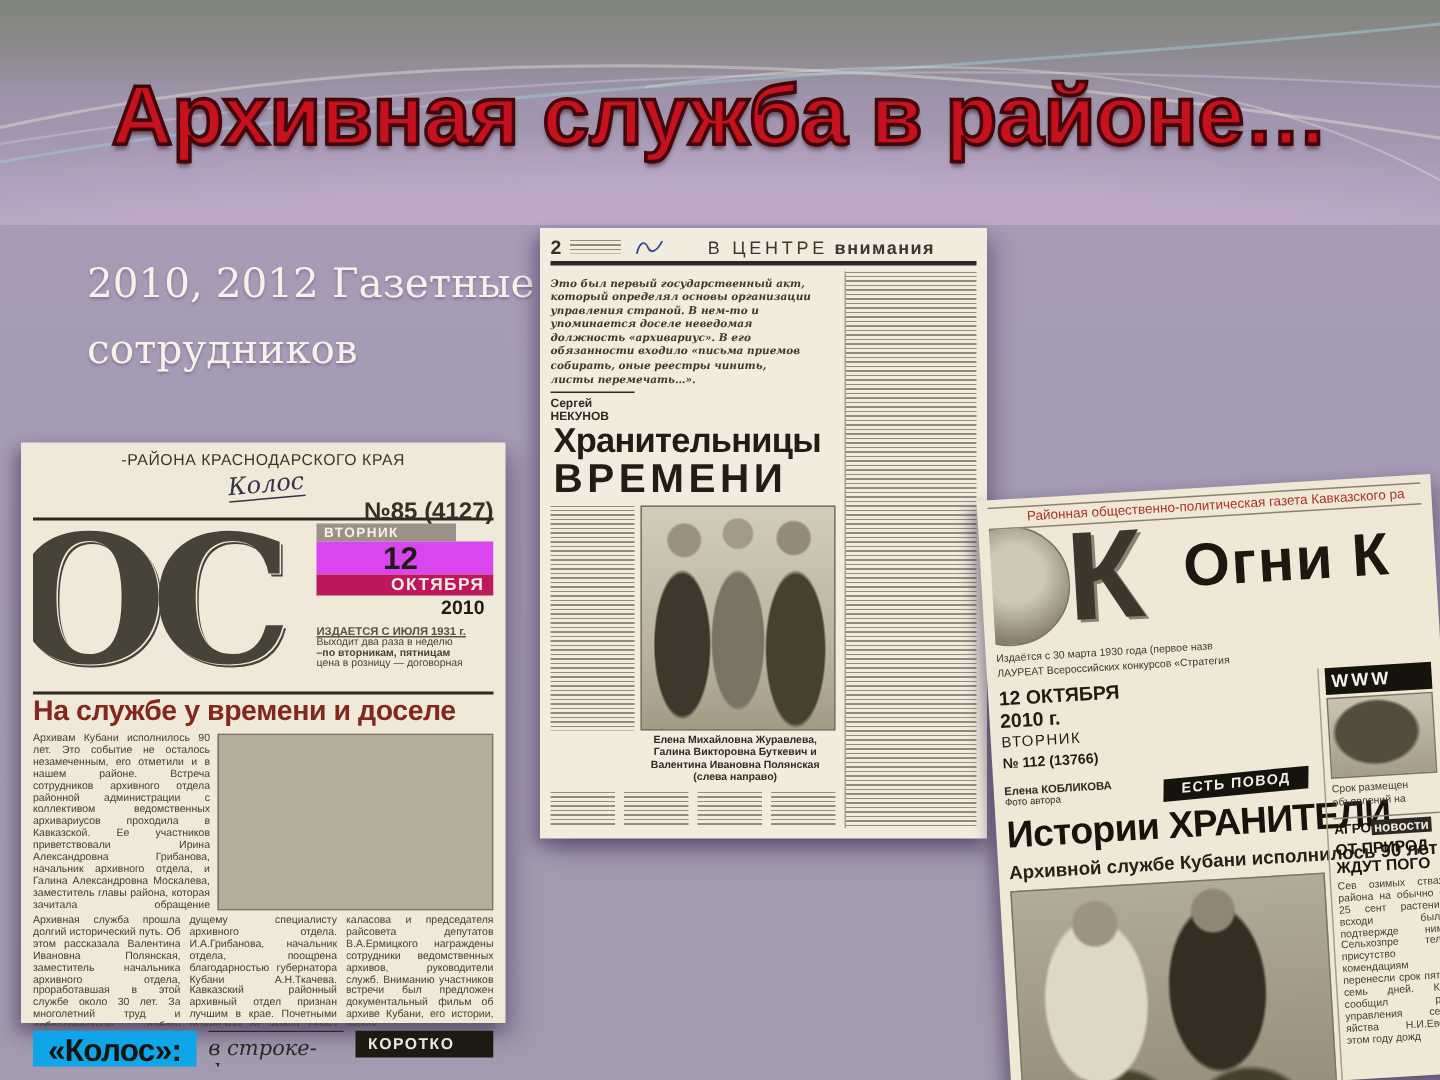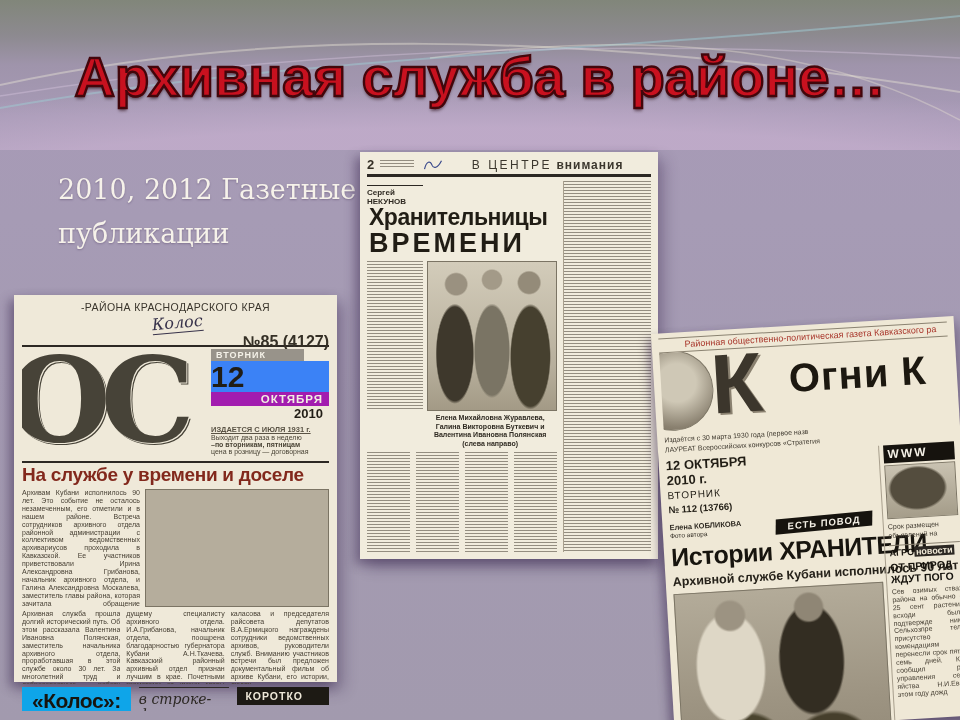--- a/index.html
+++ b/index.html
@@ -29,22 +29,22 @@
   .lc-top{display:flex;align-items:center;border-bottom:2px solid #2c2823;padding-bottom:20px;height:24px;flex-direction:column;}
   .lc-region{font-size:10.5px;letter-spacing:.4px;color:#3a352c;white-space:nowrap;}
   .lc-sig{font-family:"DejaVu Serif",serif;font-style:italic;font-size:16px;color:#37324a;
     transform:rotate(-5deg);margin:0 4px 0 8px;border-bottom:1px solid #37324a;}
   .lc-issue{font-weight:bold;font-size:16px;margin-left:auto;white-space:nowrap;}
   .lc-mast{position:relative;height:112px;overflow:hidden;}
   .lc-oc{position:absolute;left:-14px;top:-6px;font-family:"DejaVu Serif",serif;font-weight:bold;
     font-size:118px;line-height:1;letter-spacing:-10px;color:#474338;text-shadow:1px 1px 0 #efe9d9,2px 2px 0 #474338;text-align:center;}
   .lc-datebox{position:absolute;right:0;top:2px;width:118px;font-weight:bold;}
   .lc-weekday{background:#98938a;color:#f4f1e8;font-size:9px;padding:1px 5px;letter-spacing:1px;width:70%;}
-  .lc-day{font-size:30px;line-height:1;text-align:left;padding:1px 6px 0 0;background:#3b82f6;color:#211d15;}
-  .lc-month{background:#a21caf;color:#f2eee2;font-size:11.5px;letter-spacing:1px;text-align:right;padding:1px 6px;}
+  .lc-day{font-size:21px;line-height:1;text-align:center;padding:1px 6px 0 0;background:#d946ef;color:#211d15;}
+  .lc-month{background:#be185d;color:#f2eee2;font-size:11.5px;letter-spacing:1px;text-align:right;padding:1px 6px;}
   .lc-year{font-size:13px;text-align:right;padding-right:6px;color:#211d15;}
   .lc-since{font-size:7.5px;color:#5a5345;text-decoration:underline;margin-top:4px;font-weight:bold;}
   .lc-sched{font-size:7px;color:#4a4436;font-weight:normal;}
   .lc-sched b{display:block;}
   .lc-rule{border-top:2px solid #2c2823;margin:2px 0 1px;}
   .lc-echo{font-family:"DejaVu Serif",serif;font-style:italic;font-size:10px;text-decoration:underline;color:#4a4436;}
   .lc-head{font-size:19px;font-weight:bold;color:#82281c;letter-spacing:-.3px;margin:1px 0 3px;white-space:nowrap;}
   .lc-body{display:flex;gap:5px;height:118px;overflow:hidden;}
   .lc-col{width:118px;flex:none;}
   .lc-photo{flex:1;
@@ -163,21 +163,21 @@
     <path d="M0,85 C250,30 560,28 960,92" stroke="#e6e2d4" stroke-opacity=".45" fill="none" stroke-width="2"></path>
     <path d="M0,108 C300,55 640,50 960,16" stroke="#9fc6cf" stroke-opacity=".55" fill="none" stroke-width="2"></path>
     <path d="M0,96 C320,44 660,40 960,58" stroke="#d9c9e2" stroke-opacity=".4" fill="none" stroke-width="1.5"></path>
     <path d="M430,58 C640,30 820,44 960,120" stroke="#f0ead8" stroke-opacity=".35" fill="none" stroke-width="1.5"></path>
   </svg>
 
   <div class="title">Архивная служба в районе…</div>
 
   <div class="subtitle">
     <div>2010, 2012 Газетные</div>
-    <div>публикации</div>
+    <div>сотрудников</div>
   </div>
 
   <div class="clip clip-left">
     <div class="lc-top">
       <span class="lc-region">-РАЙОНА КРАСНОДАРСКОГО КРАЯ</span>
       <span class="lc-sig">Колос</span>
       <span class="lc-issue">№85 (4127)</span>
     </div>
     <div class="lc-mast">
       <span class="lc-oc">ОС</span>
@@ -219,20 +219,21 @@
       <svg class="mc-hand" width="22" height="12" viewBox="0 0 22 12">
         <path d="M2,9 C5,1 9,1 10,6 C11,10 15,10 20,3" stroke="#3a4a8c" fill="none" stroke-width="1.2"></path>
       </svg>
       <span class="mc-section">
         <span class="light">В ЦЕНТРЕ</span>
         <span class="bold">внимания</span>
       </span>
     </div>
     <div class="mc-cols">
       <div class="mc-main">
+        <div class="mc-lede">Это был первый государственный акт, который определял основы организации управления страной. В нем-то и упоминается доселе неведомая должность «архивариус». В его обязанности входило «письма приемов собирать, оные реестры чинить, листы перемечать…».</div>
         <div class="mc-headrow">
           <div class="mc-byline">
             <div>Сергей</div>
             <div>НЕКУНОВ</div>
           </div>
           <div class="mc-hl">
             <div class="mc-hl1">Хранительницы</div>
             <div class="mc-hl2">ВРЕМЕНИ</div>
           </div>
         </div>

